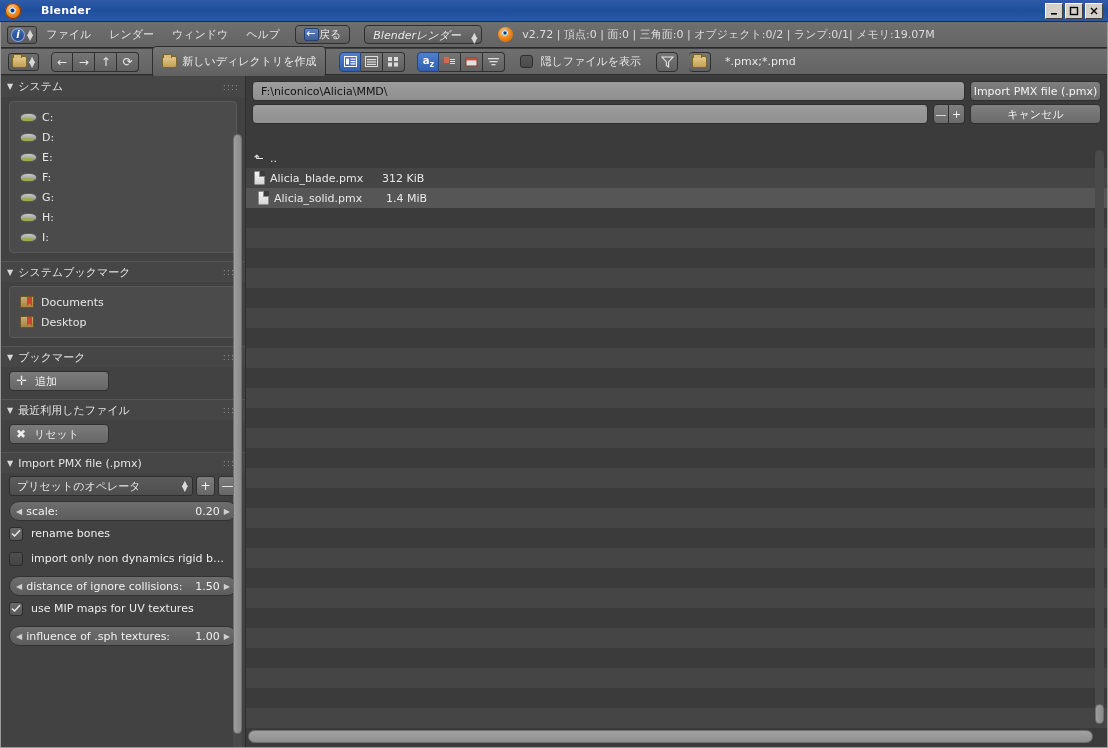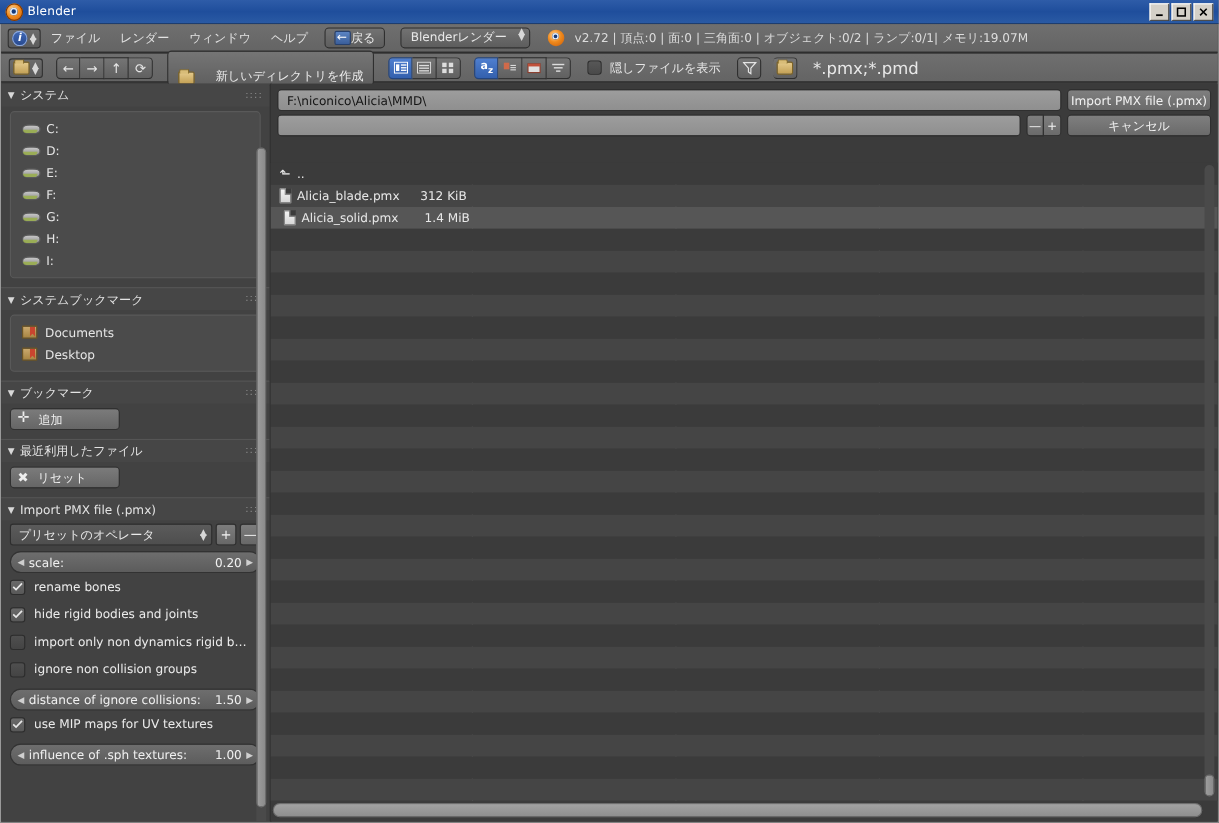--- a/index.html
+++ b/index.html
@@ -23,21 +23,21 @@
   .tb-icon {
     width: 16px; height: 16px; margin: 0 4px 0 3px; position: relative;
     border-radius: 50%;
     background: radial-gradient(circle at 40% 35%, #ffd9a0 0%, #f08a1c 45%, #c85a08 100%);
     box-shadow: inset 0 0 0 1px #7a3705;
   }
   .tb-icon::after {
     content: ""; position: absolute; left: 4px; top: 4px; width: 7px; height: 7px;
     border-radius: 50%; background: #143a7a; box-shadow: inset 0 0 0 1.5px #dfe8f5;
   }
-  .tb-title { color: #fff; font-size: 11px; font-weight: normal; letter-spacing: .2px; }
+  .tb-title { color: #fff; font-size: 11px; font-weight: bold; letter-spacing: .2px; margin-left: 16px; }
   .win-btns { margin-left: auto; display: flex; gap: 2px; padding-right: 3px; }
   .win-btn {
     width: 18px; height: 16px; background: #d4d0c8;
     border: 1px solid; border-color: #fff #404040 #404040 #fff;
     display: flex; align-items: center; justify-content: center;
     font-size: 9px; color: #000; line-height: 1; font-family: "DejaVu Sans", sans-serif;
   }
   .win-btn svg { display: block; }
 
   
@@ -76,24 +76,24 @@
     white-space: nowrap;
   }
   .ico-back {
     width: 15px; height: 13px; background: linear-gradient(to bottom,#5b84c4,#3a5e9a);
     border: 1px solid #26406e; border-radius: 2px; position: relative;
   }
   .ico-back::after {
     content: "←"; position: absolute; left: 1px; top: -2px; font-size: 11px; color: #fff;
   }
   .render-sel {
-    display: flex; align-items: flex-start; justify-content: space-between;
+    display: flex; align-items: flex-end; justify-content: space-between;
     width: 118px; height: 19px; padding: 0 4px 0 8px;
     background: linear-gradient(to bottom,#727272,#5d5d5d);
-    border: 1px solid #2f2f2f; border-radius: 4px; color: #e8e8e8; font-size: 11px;
+    border: 1px solid #2f2f2f; border-radius: 4px; color: #e8e8e8; font-size: 11px; font-style: italic;
   }
   .blender-logo-sm {
     width: 15px; height: 15px; border-radius: 50%; position: relative;
     background: radial-gradient(circle at 40% 35%, #ffd9a0 0%, #f08a1c 45%, #c85a08 100%);
   }
   .blender-logo-sm::after {
     content: ""; position: absolute; left: 4px; top: 3px; width: 6px; height: 6px;
     border-radius: 50%; background: #143a7a; box-shadow: inset 0 0 0 1.3px #e3ecf8;
   }
   .stats { color: #dcdcdc; font-size: 11px; white-space: nowrap; }
@@ -122,31 +122,31 @@
   .folder-ico {
     width: 15px; height: 12px; border-radius: 1px 2px 2px 2px; position: relative;
     background: linear-gradient(to bottom,#e4c98a,#c2a055);
     border: 1px solid #7e6426;
   }
   .folder-ico::before {
     content: ""; position: absolute; left: 0; top: -3px; width: 7px; height: 3px;
     background: #d8bc78; border: 1px solid #7e6426; border-bottom: none; border-radius: 1px 1px 0 0;
   }
   .newdir-btn {
-    display: flex; align-items: flex-end; gap: 19px; height: 32px; padding: 0 9px;
+    display: flex; align-items: center; gap: 5px; height: 32px; padding: 0 9px;
     background: linear-gradient(to bottom,#757575,#5f5f5f);
     border: 1px solid #2f2f2f; border-radius: 4px; color: #ececec; font-size: 11px;
     white-space: nowrap;
   }
   .chk-round {
     width: 13px; height: 13px; border-radius: 3px;
     background: linear-gradient(to bottom,#575757,#4a4a4a); border: 1px solid #2d2d2d;
   }
   .hidden-lbl { color: #e6e6e6; font-size: 11px; white-space: nowrap; }
-  .filter-text { color: #e8e8e8; font-size: 15px; }
+  .filter-text { color: #e8e8e8; font-size: 11px; }
 
   
   .sidebar {
     position: absolute; left: 0; top: 54px; width: 244px; height: 671px;
     background: #424242; overflow: hidden;
   }
   .panel-hdr {
     display: flex; align-items: center; height: 21px; padding: 0 6px;
     color: #e3e3e3; font-size: 11px; border-top: 1px solid #555; background: #464646;
   }
@@ -567,38 +567,26 @@
 
         <div class="chk-row">
           <span class="chkbox">
             <svg width="10" height="9" viewBox="0 0 10 9">
                 <path d="M1 4.5 L3.6 7 L9 1.3" fill="none" stroke="#e8e8e8" stroke-width="1.5"></path>
               </svg>
           </span>
           <span>rename bones</span>
         </div>
 
-        <div class="chk-row">
-          <span class="chkbox">
-            <svg width="10" height="9" viewBox="0 0 10 9">
-                <path d="M1 4.5 L3.6 7 L9 1.3" fill="none" stroke="#e8e8e8" stroke-width="1.5"></path>
-              </svg>
-          </span>
-          <span>hide rigid bodies and joints</span>
-        </div>
 
         <div class="chk-row">
           <span class="chkbox off"></span>
           <span>import only non dynamics rigid b…</span>
         </div>
 
-        <div class="chk-row">
-          <span class="chkbox off"></span>
-          <span>ignore  non collision groups</span>
-        </div>
 
         <div class="num-field">
           <span class="arr">◀</span>
           <span class="lbl">distance of ignore collisions:</span>
           <span class="val">1.50</span>
           <span class="arr">▶</span>
         </div>
 
         <div class="chk-row">
           <span class="chkbox">

